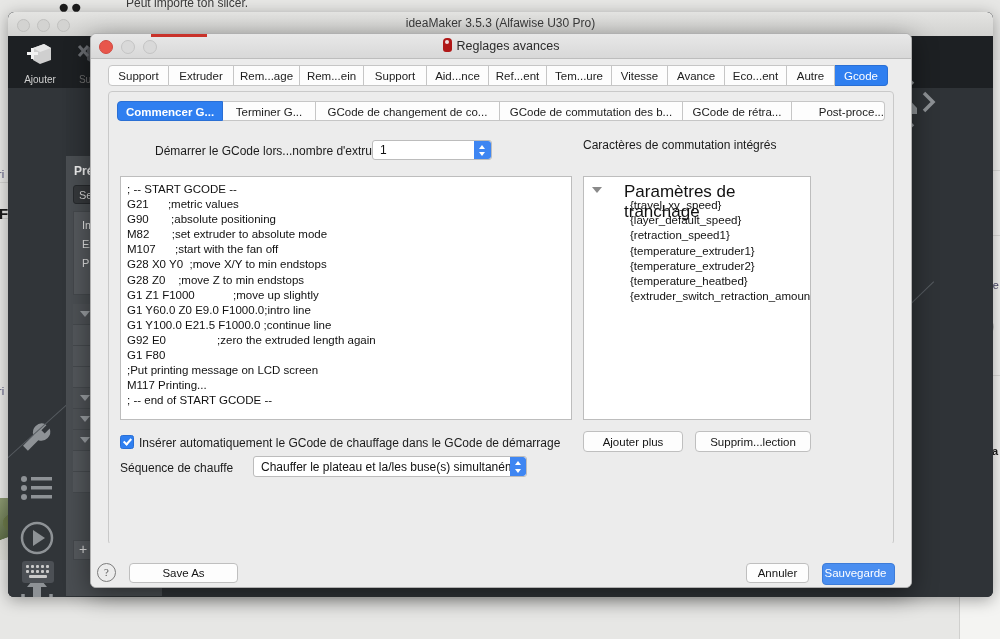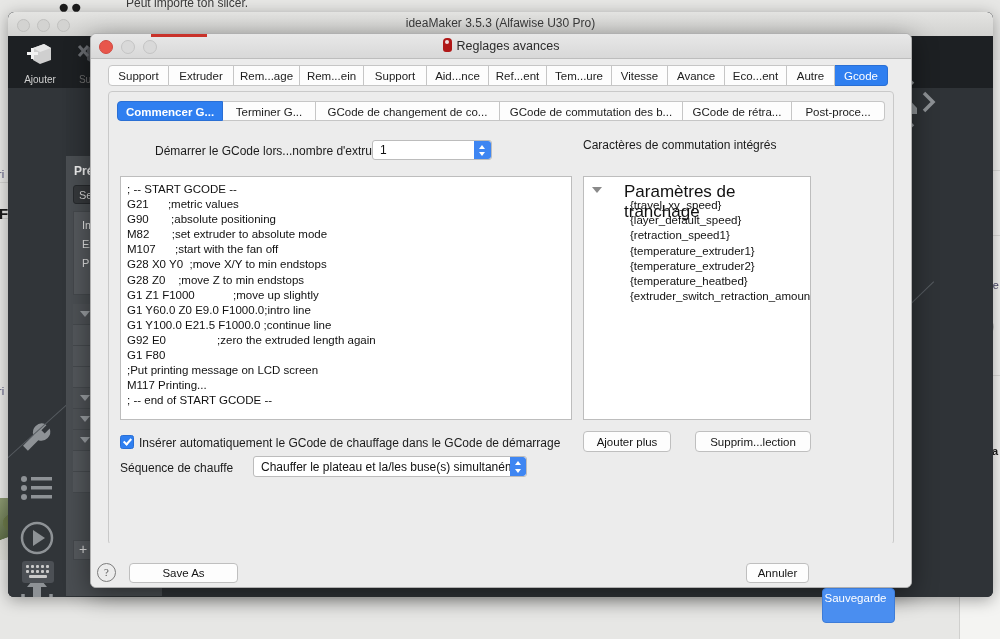--- a/index.html
+++ b/index.html
@@ -288,35 +288,35 @@
   }
   .combo .val { font-size:12px; color:#111; padding:3px 0 0 7px; white-space:nowrap;}
   .combo .stepper { width:16px; height:19px; }
 
   .btn {
     position:absolute; height:21px; line-height:20px; text-align:center;
     background:#fdfdfd; border:1px solid #bfbfbf; border-radius:4px;
     font-size:11.5px; color:#141414; box-sizing:border-box;
     white-space:nowrap; overflow:hidden;
   }
-  #btn-add { left:466px; top:301px; width:88px; }
+  #btn-add { left:466px; top:301px; width:100px; }
   #btn-del { left:578px; top:301px; width:116px; }
 
   
   .footer { position:absolute; left:0; right:0; bottom:0; height:44px; background:#ececec; }
   .help-circle {
     position:absolute; left:97px; top:563px; width:17px; height:17px;
     border-radius:50%; border:1.5px solid #7c7c7c;
     color:#5a5a5a; font-size:11px; line-height:16px; text-align:center;
     font-family:"Liberation Serif", serif;
   }
   #btn-saveas { left:129px; top:563px; width:109px; height:20px; line-height:19px;}
   #btn-cancel { left:746px; top:563px; width:63px; height:20px; line-height:19px;}
   #btn-save {
-    left:822px; top:588px; width:73px; height:35px; line-height:19px;
+    left:822px; top:563px; width:73px; height:22px; line-height:19px;
     background:#4a8ef0; border-color:#3d7cd8; color:#fff;
   }
   #btn-save .txt { display:inline-block; margin-left:-6px; }
 
   .footer-sep { position:absolute; left:0; right:0; top:551px; height:1px; background:#dcdcdc;}
 </style>
 </head>
 <body>
 
 <div id="root">
@@ -490,21 +490,21 @@
     </div>
 
     <div class="panel">
 
       <div class="tabs-sub">
         <div class="tabs active" style="width:106px;">Commencer G...</div>
         <div class="tabs" style="width:93px;">Terminer G...</div>
         <div class="tabs" style="width:184px;">GCode de changement de co...</div>
         <div class="tabs" style="width:183px;">GCode de commutation des b...</div>
         <div class="tabs" style="width:109px;">GCode de rétra...</div>
-        <div class="tabs" style="width:93px;">Post-proce...</div>
+        <div class="tabs" style="width:93px;text-align:right;">Post-proce...</div>
       </div>
 
       <div class="sub-content">
 
         <div class="row-top lbl">Démarrer le GCode lors...nombre d'extrudeur est</div>
 
         <div class="spinner">
           <div class="val">1</div>
           <div class="stepper"></div>
         </div>

